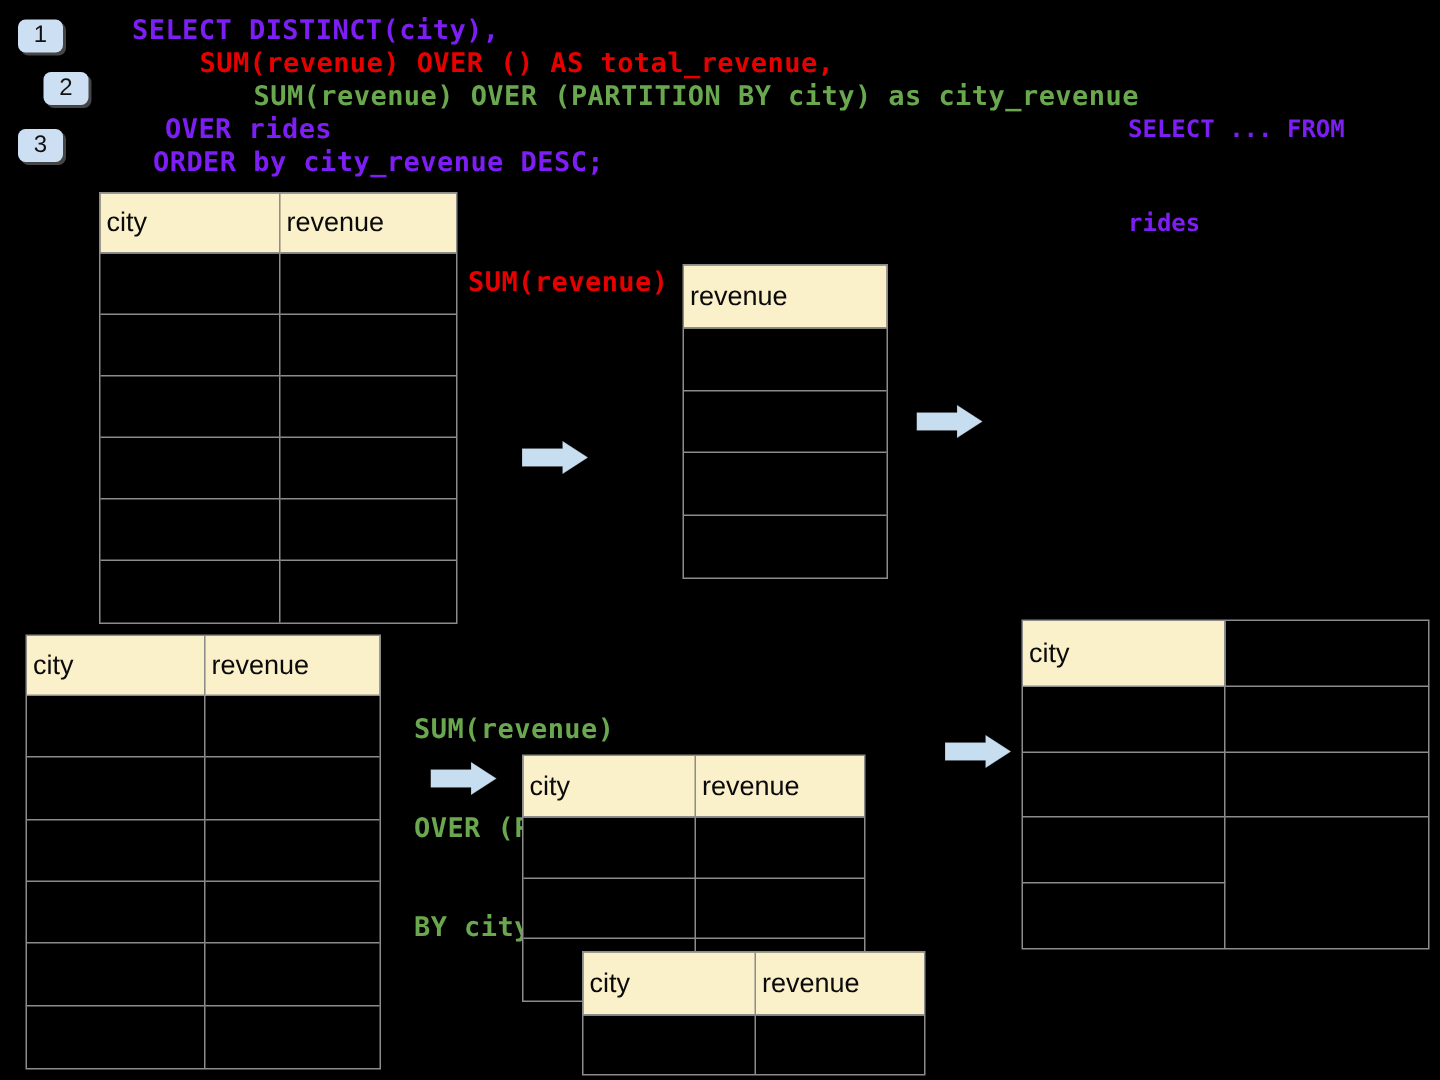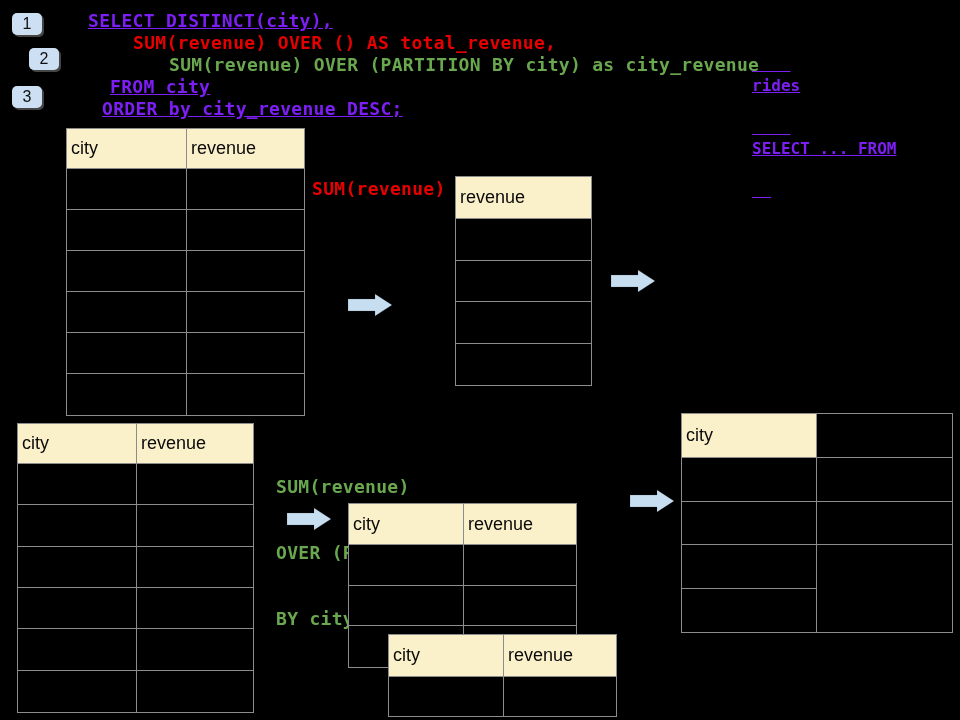--- a/index.html
+++ b/index.html
@@ -18,21 +18,21 @@
     background:var(--background);
     font-family:"Liberation Sans","DejaVu Sans",sans-serif;
   }
   .code{
     position:absolute;
     font-family:"DejaVu Sans Mono","Liberation Mono",monospace;
     font-weight:bold;font-size:18px;line-height:22px;letter-spacing:0.3px;
     white-space:pre;
   }
   .code.small{font-size:16px;line-height:21px;letter-spacing:0;}
-  .c-purple{color:var(--purple);text-decoration:underline;}
+  .c-purple{color:var(--purple);}
   .c-red{color:var(--red);}
   .c-green{color:var(--green);}
   .badge{
     position:absolute;width:30px;height:22px;border-radius:5px;
     background:var(--badge);box-shadow:2px 2px 0 #454545;
     color:#111;font-size:16px;display:flex;align-items:center;justify-content:center;
   }
   .tbl{
     position:absolute;display:grid;box-sizing:border-box;
     border:1.5px solid var(--border);background:#000;
@@ -58,26 +58,26 @@
 
 <div class="stage">
 
   <div class="badge" style="left:12px;top:13px;">1</div>
   <div class="badge" style="left:29px;top:48px;">2</div>
   <div class="badge" style="left:12px;top:86px;">3</div>
 
   <div class="code c-purple" style="left:88px;top:10px;">SELECT DISTINCT(city),</div>
   <div class="code c-red" style="left:133px;top:32px;">SUM(revenue) OVER () AS total_revenue,</div>
   <div class="code c-green" style="left:133px;top:54px;margin-left:36px;">SUM(revenue) OVER (PARTITION BY city) as city_revenue</div>
-  <div class="code c-purple" style="left:110px;top:76px;">FROM city</div>
+  <div class="code c-purple" style="left:110px;top:76px;">OVER rides</div>
   <div class="code c-purple" style="left:102px;top:98px;">ORDER by city_revenue DESC;</div>
 
   <div class="code small c-purple" style="left:752px;top:33px;">
+    <div>SELECT ... FROM</div>
     <div>rides</div>
-    <div>SELECT ... FROM</div>
   </div>
 
   <div class="code c-red" style="left:312px;top:134px;">
     <div>SUM(revenue)</div>
   </div>
 
   <div class="code c-green" style="left:276px;top:432px;">
     <div>SUM(revenue)</div>
     <div>OVER (PARTITION</div>
     <div>BY city)</div>

